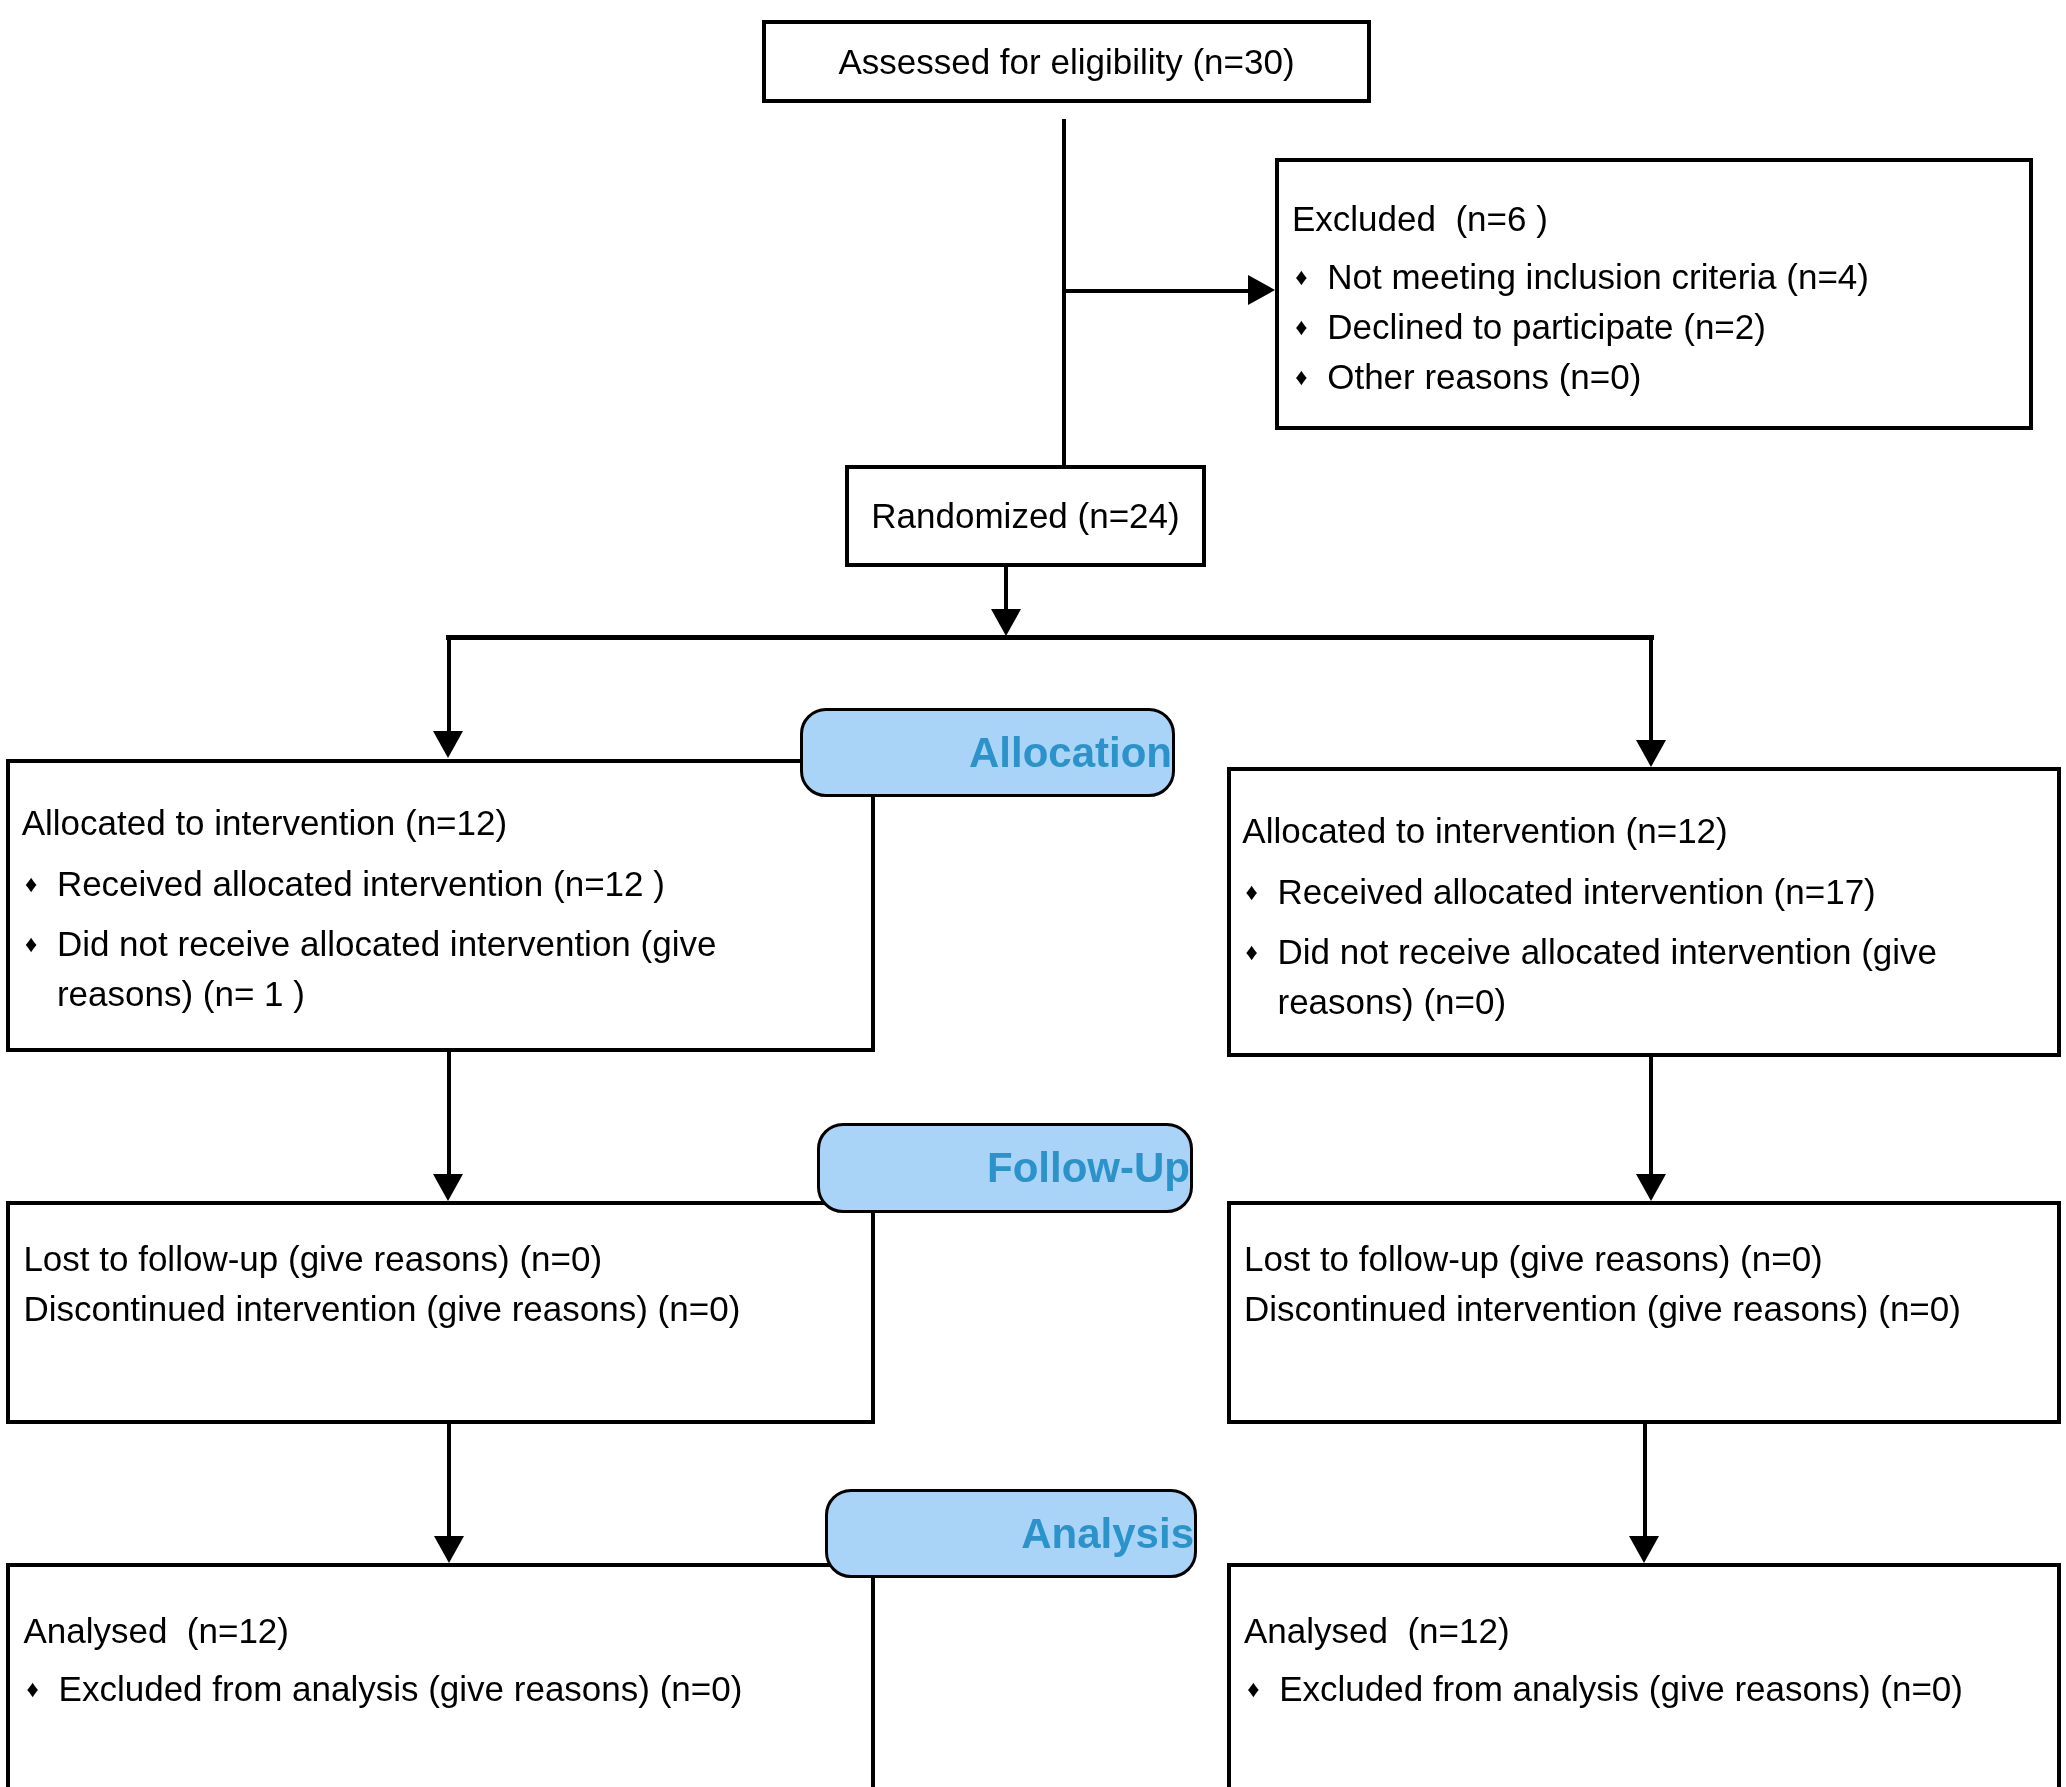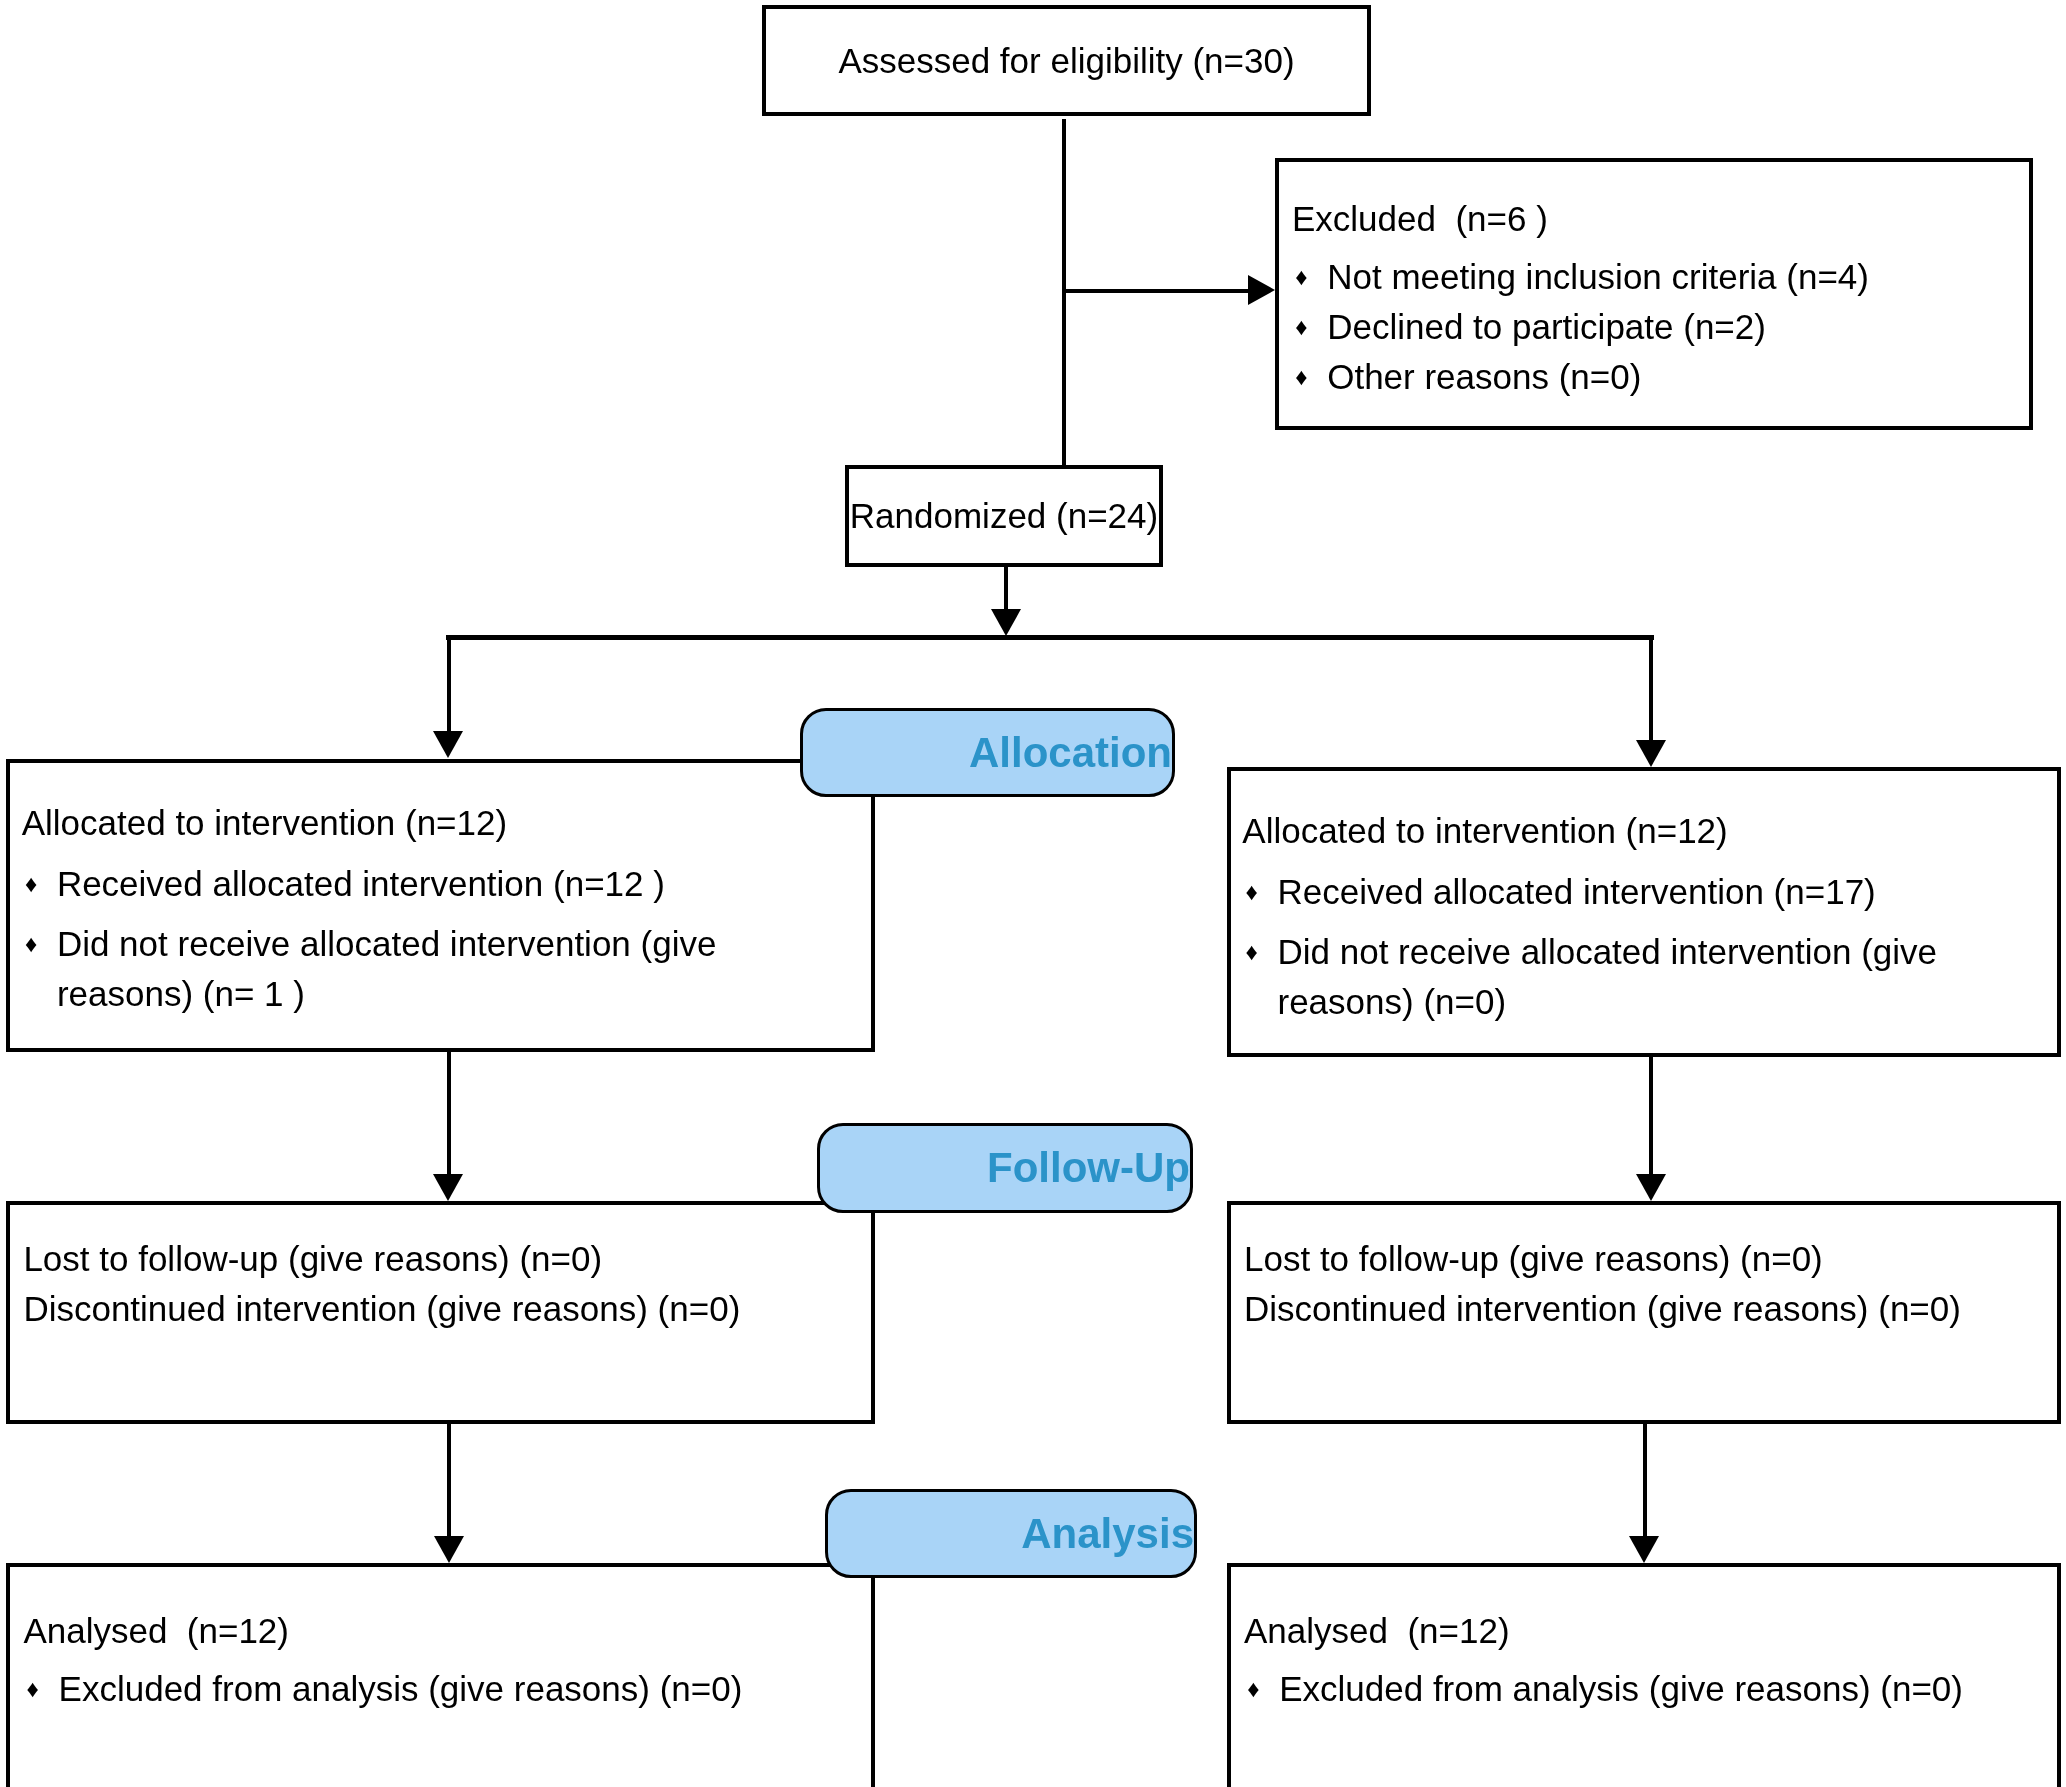--- a/index.html
+++ b/index.html
@@ -14,23 +14,23 @@
     color:#000;
   }
   
   .box{
     position:absolute;box-sizing:border-box;
     border:4px solid var(--box-border);background:var(--box-fill);
     font-size:35px;line-height:50px;
   }
   .box .txt, .pill .txt{white-space:pre-wrap;}
   .center{display:flex;align-items:center;justify-content:center;text-align:center;}
-  .assessed{left:762px;top:5px;width:609px;height:111px;}
+  .assessed{left:762px;top:20px;width:609px;height:83px;}
   .excluded{left:1275px;top:158px;width:758px;height:272px;padding:24px 11.3px 0 13px;}
-  .randomized{left:845px;top:465px;width:318px;height:102px;}
+  .randomized{left:845px;top:465px;width:361px;height:102px;}
   .alloc-left{left:6.4px;top:759px;width:869px;height:293px;padding:27px 9.7px 0 11.3px;}
   .alloc-right{left:1227px;top:767px;width:834px;height:290px;padding:27px 8px 0 11.3px;}
   .fu-left{left:6.4px;top:1201px;width:869px;height:223px;padding:29px 9.7px 0 13px;}
   .fu-right{left:1227px;top:1201px;width:834px;height:223px;padding:29px 8px 0 13px;}
   .an-left{left:6.4px;top:1563px;width:869px;height:242px;padding:31px 9.7px 0 13px;}
   .an-right{left:1227px;top:1563px;width:834px;height:242px;padding:31px 8px 0 13px;}
   .box .title{margin-bottom:8px;margin-top:8px;}
   .alloc-left .bullet,.alloc-right .bullet{margin-top:10.5px;}
   .excluded .bullet{margin-top:0px;}
   .an-left .bullet,.an-right .bullet{margin-top:6.4px;}

